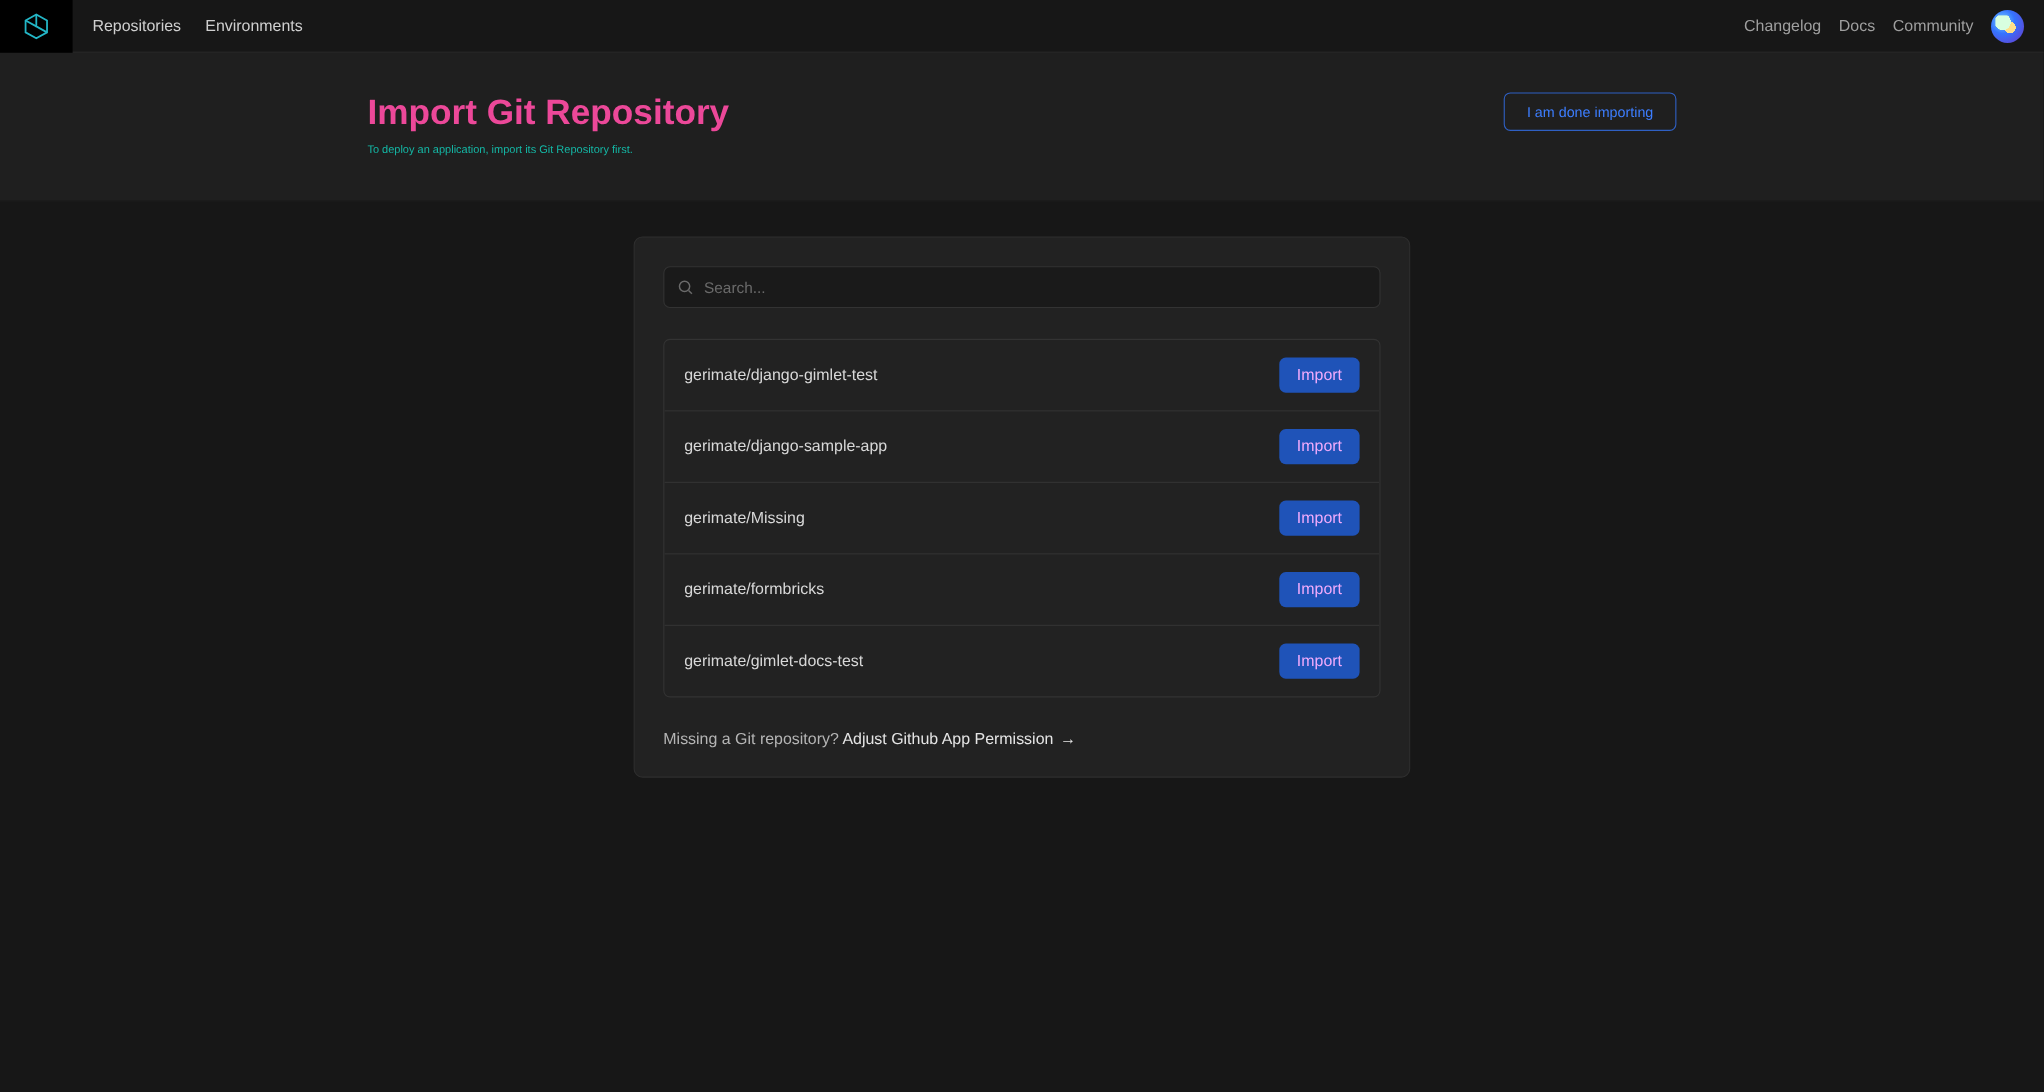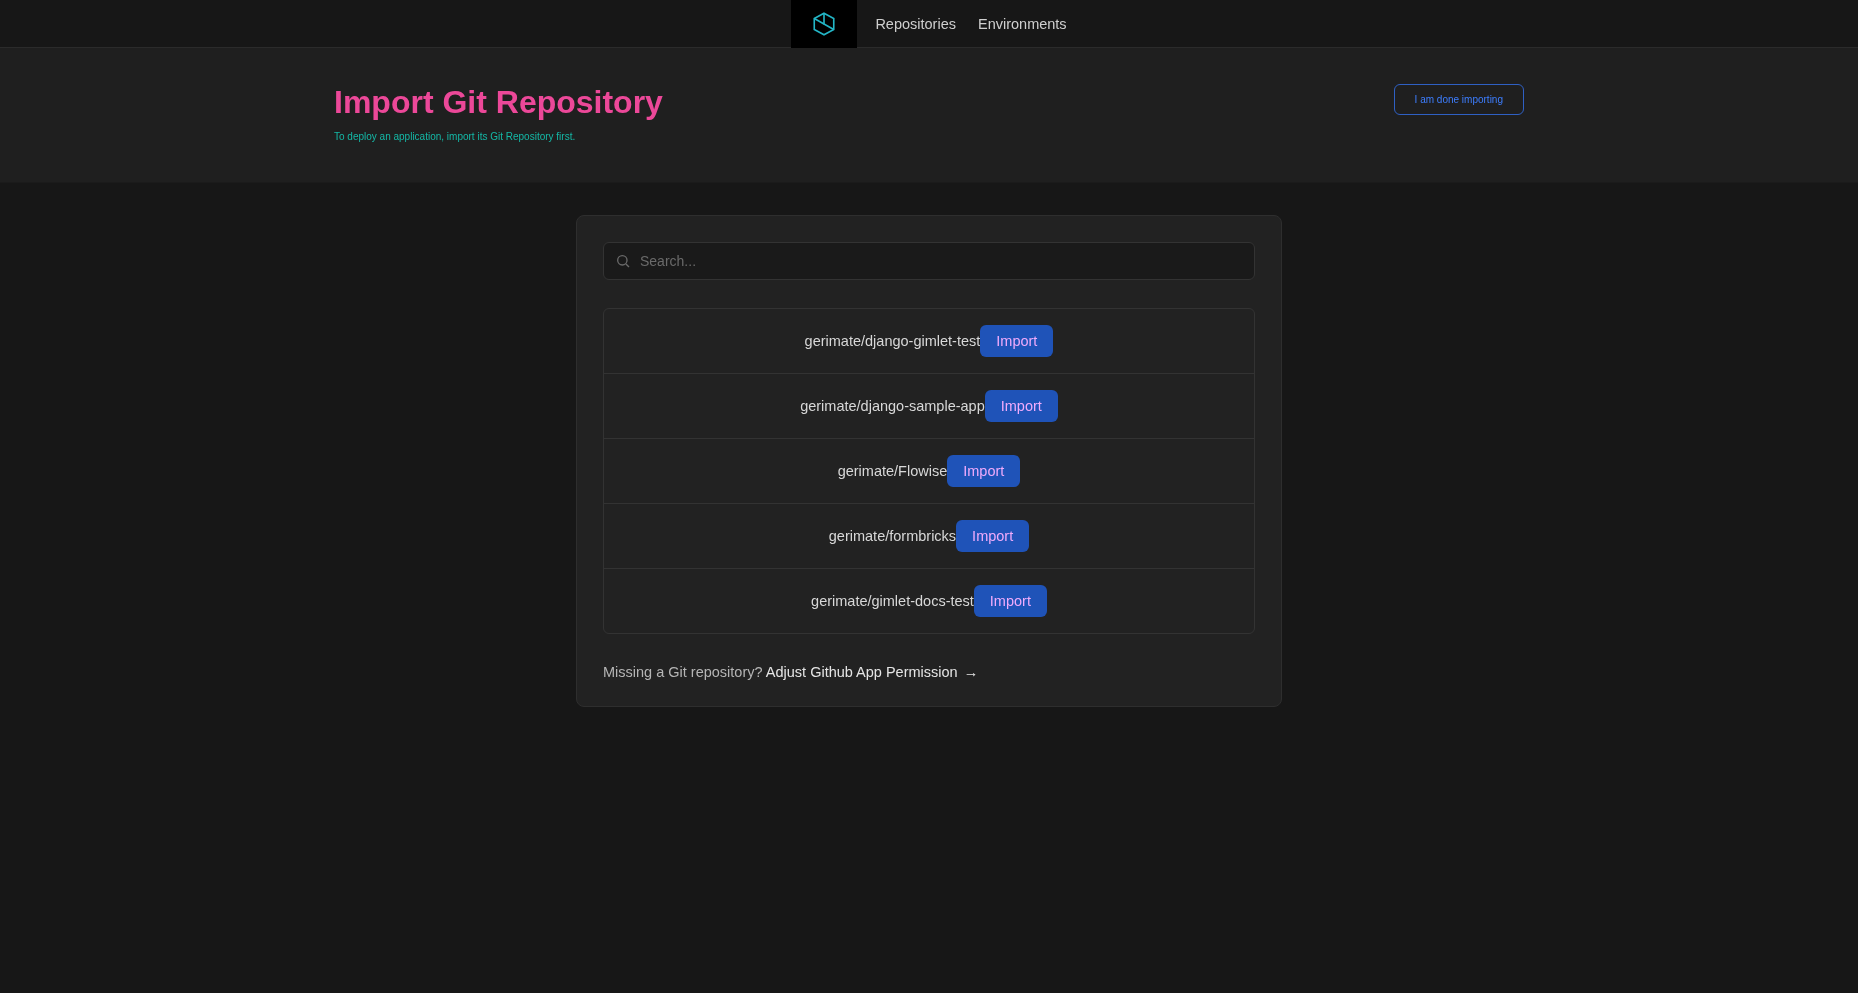--- a/index.html
+++ b/index.html
@@ -91,21 +91,21 @@
   .hero p {
     color: #14b8a6;
     font-size: 10px;
   }
   .done-btn {
     border: 1px solid #2f60c4;
     background: transparent;
     color: #3d7eff;
     padding: 9px 20px;
     border-radius: 6px;
-    font-size: 10px;
+    font-size: 13px;
     cursor: pointer;
   }
 
   
   .card-wrap {
     display: flex;
     justify-content: center;
     padding: 32px 20px 60px;
   }
   .card {
@@ -143,21 +143,21 @@
   .search-input::placeholder { color: #6a6a6a; }
 
   .repo-list {
     border: 1px solid #333333;
     border-radius: 6px;
     overflow: hidden;
   }
   .repo-row {
     display: flex;
     align-items: center;
-    justify-content: center;
+    justify-content: space-between;
     padding: 16px 18px;
     border-bottom: 1px solid #333333;
   }
   .repo-row:last-child { border-bottom: none; }
   .repo-name {
     color: #d8d8d8;
     font-size: 14.5px;
     font-weight: 500;
   }
   .import-btn {
@@ -189,20 +189,26 @@
     <svg viewBox="0 0 48 48">
       <polygon points="24,4 42,14 42,34 24,44 6,34 6,14" fill="none" stroke="#23b6c6" stroke-width="3"></polygon>
       <polyline points="24,4 24,24 42,34" fill="none" stroke="#23b6c6" stroke-width="3"></polyline>
       <polyline points="24,24 6,14" fill="none" stroke="#23b6c6" stroke-width="3"></polyline>
     </svg>
   </div>
   <nav class="nav-left">
     <a href="#">Repositories</a>
     <a href="#">Environments</a>
   </nav>
+  <div class="nav-right">
+    <a href="#">Changelog</a>
+    <a href="#">Docs</a>
+    <a href="#">Community</a>
+    <div class="avatar"></div>
+  </div>
 </div>
 
 <section class="hero">
   <div class="hero-inner">
     <div>
       <h1>Import Git Repository</h1>
       <p>To deploy an application, import its Git Repository first.</p>
     </div>
     <button class="done-btn">I am done importing</button>
   </div>
@@ -223,21 +229,21 @@
 
     <div class="repo-row">
           <span class="repo-name">gerimate/django-gimlet-test</span>
           <button class="import-btn">Import</button>
         </div>
         <div class="repo-row">
           <span class="repo-name">gerimate/django-sample-app</span>
           <button class="import-btn">Import</button>
         </div>
         <div class="repo-row">
-          <span class="repo-name">gerimate/Flowise</span>
+          <span class="repo-name">gerimate/Missing</span>
           <button class="import-btn">Import</button>
         </div>
         <div class="repo-row">
           <span class="repo-name">gerimate/formbricks</span>
           <button class="import-btn">Import</button>
         </div>
         <div class="repo-row">
           <span class="repo-name">gerimate/gimlet-docs-test</span>
           <button class="import-btn">Import</button>
         </div>

